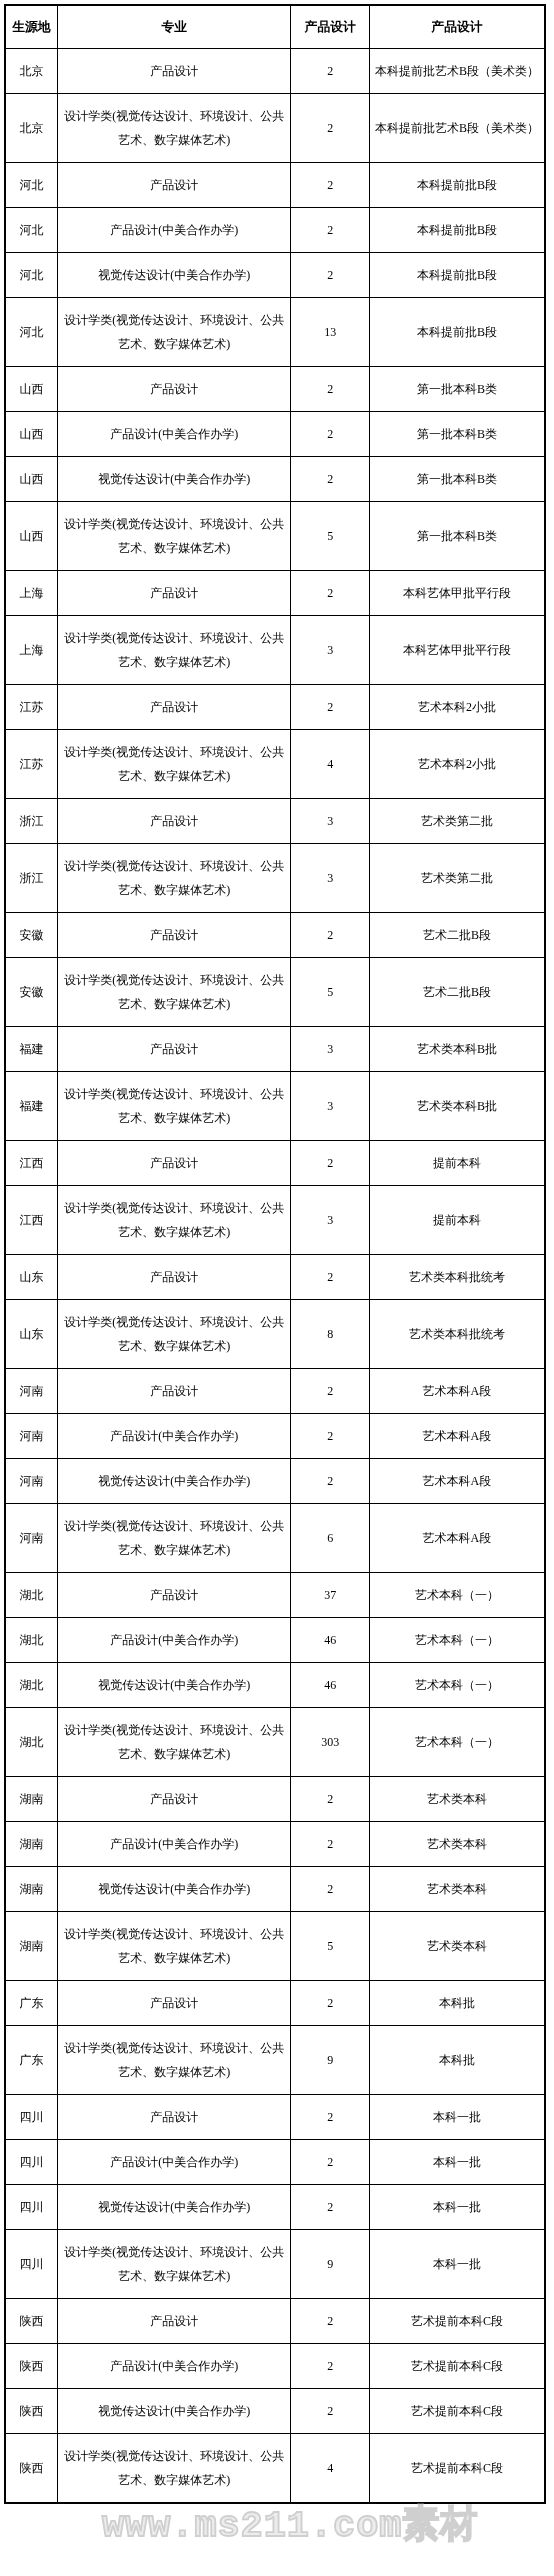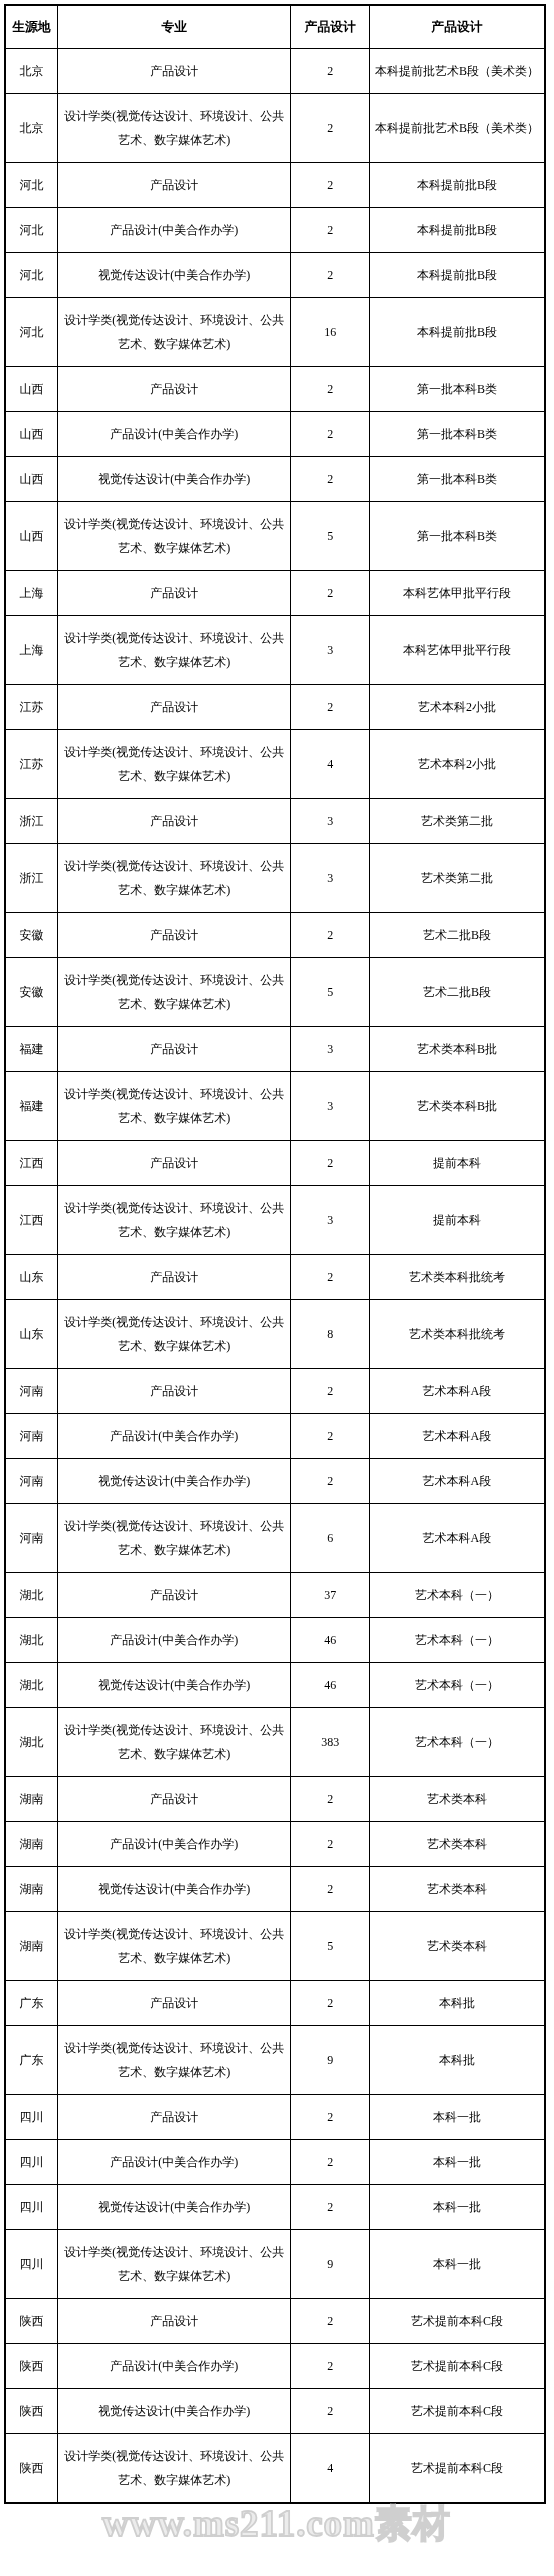--- a/index.html
+++ b/index.html
@@ -41,21 +41,21 @@
   col.c-origin { width: 53px; }
   col.c-major  { width: 233px; }
   col.c-count  { width: 79px; }
   col.c-batch  { width: 175px; }
 
   .watermark {
     position: absolute;
     left: 102px;
     top: 2499px;
     width: 365px;
-    font-family: Liberation Serif, serif;
+    font-family: Liberation Mono, monospace;
     font-size: 37px;
     font-weight: bold;
     letter-spacing: 0.9px;
     white-space: nowrap;
     color: #ececec;
     -webkit-text-stroke: 1.8px #cfcfcf;
     pointer-events: none;
     z-index: 5;
   }
 </style>
@@ -106,21 +106,21 @@
     </tr>
         <tr>
       <td>河北</td>
       <td>视觉传达设计(中美合作办学)</td>
       <td>2</td>
       <td>本科提前批B段</td>
     </tr>
         <tr>
       <td>河北</td>
       <td>设计学类(视觉传达设计、环境设计、公共艺术、数字媒体艺术)</td>
-      <td>16</td>
+      <td>13</td>
       <td>本科提前批B段</td>
     </tr>
         <tr>
       <td>山西</td>
       <td>产品设计</td>
       <td>2</td>
       <td>第一批本科B类</td>
     </tr>
         <tr>
       <td>山西</td>
@@ -262,21 +262,21 @@
     </tr>
         <tr>
       <td>湖北</td>
       <td>视觉传达设计(中美合作办学)</td>
       <td>46</td>
       <td>艺术本科（一）</td>
     </tr>
         <tr>
       <td>湖北</td>
       <td>设计学类(视觉传达设计、环境设计、公共艺术、数字媒体艺术)</td>
-      <td>383</td>
+      <td>303</td>
       <td>艺术本科（一）</td>
     </tr>
         <tr>
       <td>湖南</td>
       <td>产品设计</td>
       <td>2</td>
       <td>艺术类本科</td>
     </tr>
         <tr>
       <td>湖南</td>

